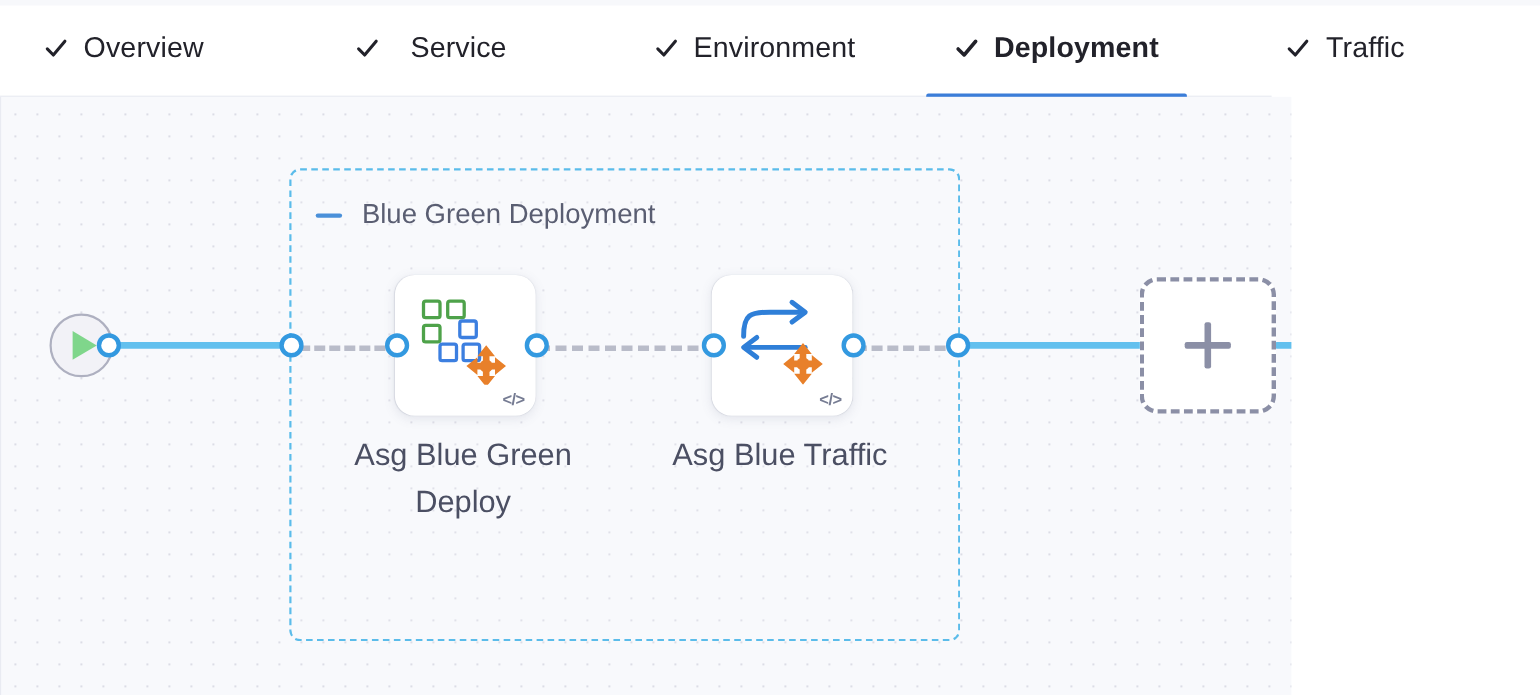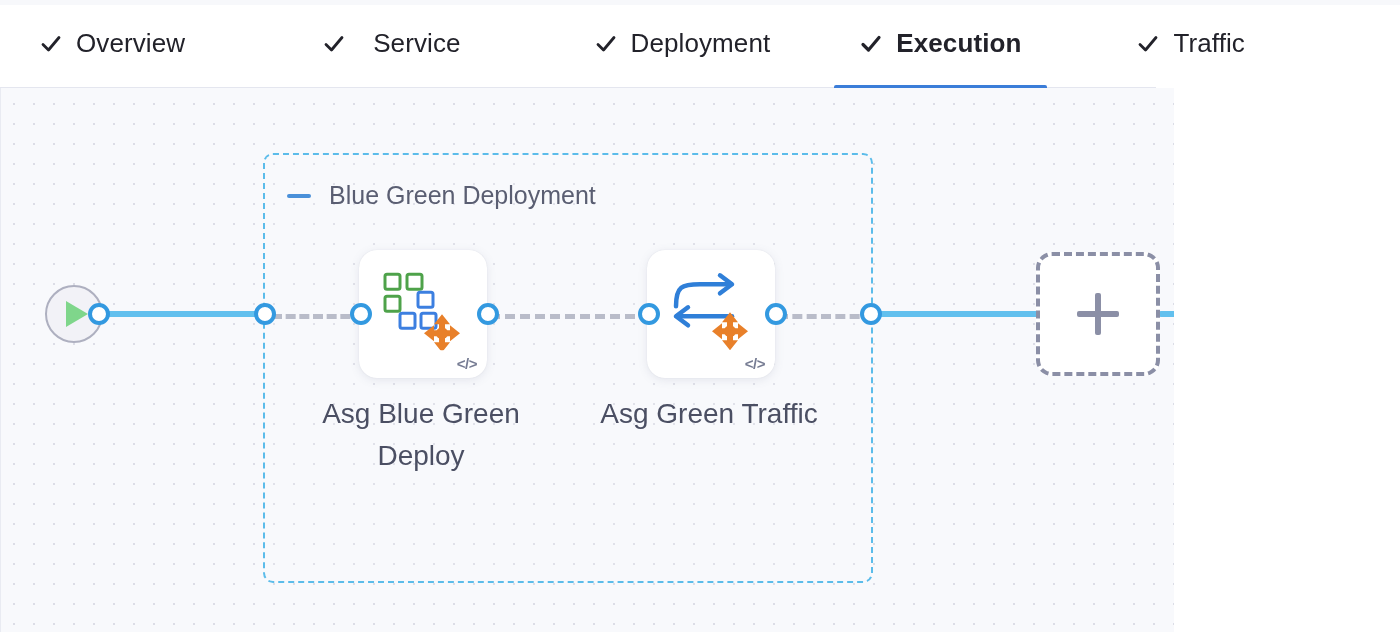--- a/index.html
+++ b/index.html
@@ -165,30 +165,30 @@
     </span>
     <span class="tlabel">Service</span>
   </div>
 
   <div class="tab" id="tab-2">
     <span class="tick">
       <svg viewBox="0 0 22 22">
           <path d="M3 11.5 L8.5 17 L19 4.5" fill="none" stroke="#22222a" stroke-width="2.8" stroke-linecap="round" stroke-linejoin="round"></path>
         </svg>
     </span>
+    <span class="tlabel">Environment</span>
+  </div>
+
+  <div class="tab active" id="tab-3">
+    <span class="tick">
+      <svg viewBox="0 0 22 22">
+          <path d="M3 11.5 L8.5 17 L19 4.5" fill="none" stroke="#22222a" stroke-width="3.2" stroke-linecap="round" stroke-linejoin="round"></path>
+        </svg>
+    </span>
     <span class="tlabel">Deployment</span>
-  </div>
-
-  <div class="tab active" id="tab-3">
-    <span class="tick">
-      <svg viewBox="0 0 22 22">
-          <path d="M3 11.5 L8.5 17 L19 4.5" fill="none" stroke="#22222a" stroke-width="3.2" stroke-linecap="round" stroke-linejoin="round"></path>
-        </svg>
-    </span>
-    <span class="tlabel">Execution</span>
     <span class="underline"></span>
   </div>
 
   <div class="tab" id="tab-4">
     <span class="tick">
       <svg viewBox="0 0 22 22">
           <path d="M3 11.5 L8.5 17 L19 4.5" fill="none" stroke="#22222a" stroke-width="2.8" stroke-linecap="round" stroke-linejoin="round"></path>
         </svg>
     </span>
     <span class="tlabel">Traffic</span>
@@ -262,21 +262,21 @@
           <path d="M0 19 L10 11 L10 16 L17 16 L17 22 L10 22 L10 27 Z"></path>
           <path d="M36 19 L26 27 L26 22 L19 22 L19 16 L26 16 L26 11 Z"></path>
           <circle cx="18" cy="19" r="6"></circle>
         </g>
       </svg>
     </span>
     <span class="code-glyph">&lt;/&gt;</span>
   </div>
   <div class="port" style="left:638px; top:215px;"></div>
   <div class="port" style="left:765px; top:215px;"></div>
-  <div class="node-label" style="left:594px; top:305px;">Asg Green Traffic</div>
+  <div class="node-label" style="left:594px; top:305px;">Asg Blue Traffic</div>
 
   <div class="add-step-box" style="left:1036px; top:164px;">
     <span class="plus-v"></span>
     <span class="plus-h"></span>
   </div>
 
   <div class="port" style="left:1320px; top:215px;"></div>
   <div class="terminal" style="left:1326px; top:197px;">
     <span class="stop-sq"></span>
   </div>

